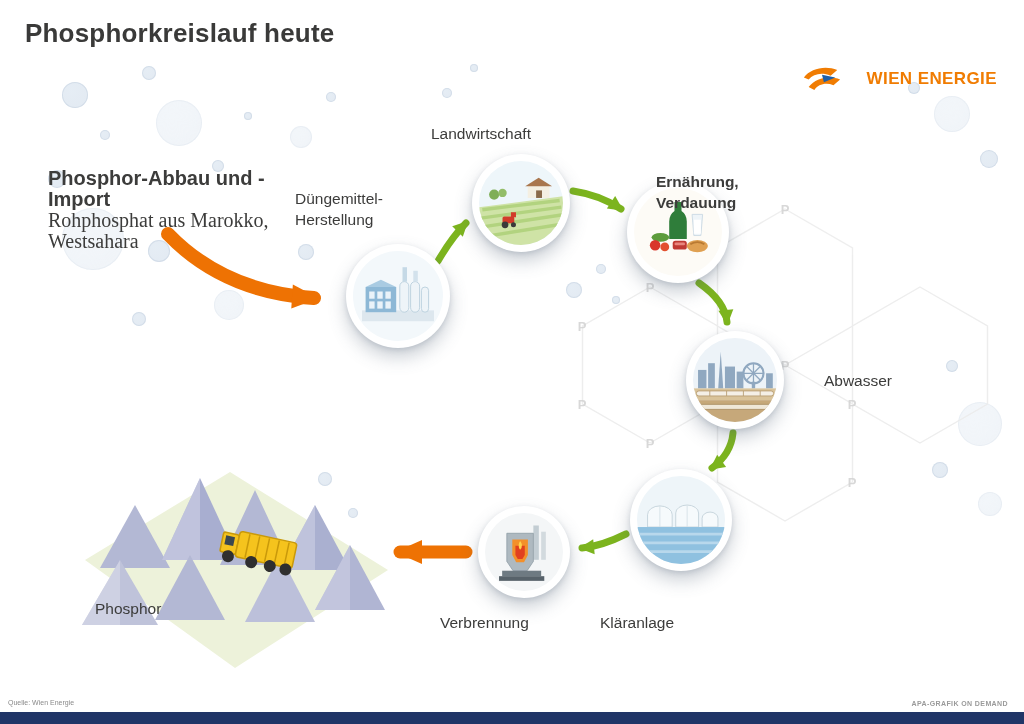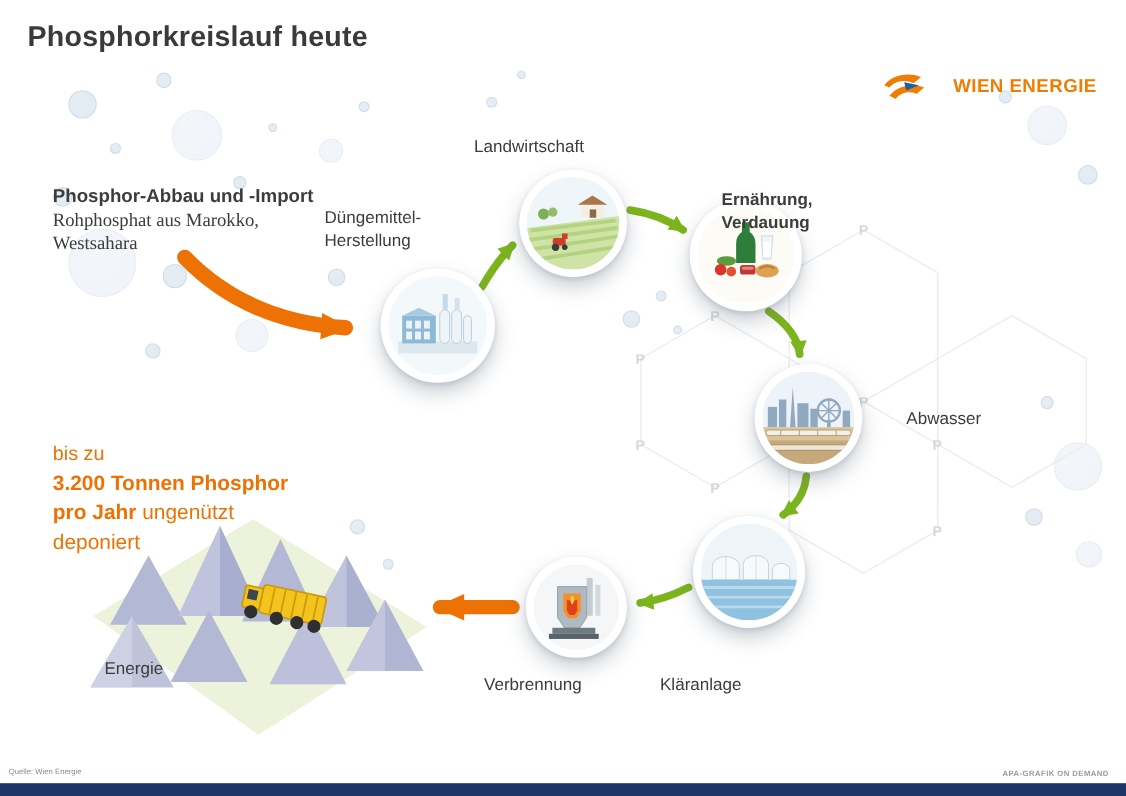--- a/index.html
+++ b/index.html
@@ -12,21 +12,21 @@
     box-shadow:inset 0 0 0 1px rgba(185,200,218,.4);}
   .bubble.soft{opacity:.5;}
   .hexlayer{position:absolute;left:0;top:0;width:1024px;height:724px;pointer-events:none;}
 
   
   .title{position:absolute;left:25px;top:18px;font-size:26px;font-weight:600;letter-spacing:.2px;color:#3a3a39;text-align:center;}
   .logo{position:absolute;right:27px;top:20px;display:flex;align-items:center;gap:24px;margin-top:44px;}
   .logo-text{font-size:17px;font-weight:700;letter-spacing:.4px;color:#f07c02;}
 
   
-  .import-note{position:absolute;left:48px;top:168px;width:240px;font-size:17px;line-height:21px;}
+  .import-note{position:absolute;left:48px;top:168px;width:240px;font-size:20px;line-height:21px;}
   .import-note .hd{font-weight:700;}
   .pre{white-space:pre-line;font-family:Liberation Serif, serif;}
   .stat-note{position:absolute;left:48px;top:399px;width:270px;color:#ee7203;font-size:19px;line-height:27px;}
   .stat-note .l1{font-size:18px;}
   .stat-note .b{font-weight:700;}
 
   
   .node-circle{position:absolute;border-radius:50%;background:#fff;
     box-shadow:0 9px 18px rgba(80,95,115,.30), 0 2px 5px rgba(80,95,115,.18);
     display:flex;align-items:center;justify-content:center;}
@@ -106,26 +106,20 @@
     </svg>
     <span class="logo-text">WIEN ENERGIE</span>
   </div>
 
   <div class="import-note">
     <div class="hd">Phosphor-Abbau und -Import</div>
     <div class="pre">Rohphosphat aus Marokko,
 Westsahara</div>
   </div>
 
-  <div class="stat-note">
-    <div class="l1">bis zu</div>
-    <div class="b">3.200 Tonnen Phosphor</div>
-    <div><span class="b">pro Jahr</span><span> ungenützt</span></div>
-    <div>deponiert</div>
-  </div>
 
   <svg class="arrows" viewBox="0 0 1024 724">
     <defs>
       <marker id="ah-g" markerUnits="userSpaceOnUse" markerWidth="22" markerHeight="22" refX="14" refY="10" orient="auto">
         <path d="M2,2.5 L17,10 L2,17.5 Z" fill="#7cb41e"></path>
       </marker>
       <marker id="ah-o" markerUnits="userSpaceOnUse" markerWidth="36" markerHeight="32" refX="24" refY="15" orient="auto">
         <path d="M2,3 L29,15 L2,27 Z" fill="#ee7203"></path>
       </marker>
     </defs>
@@ -316,19 +310,19 @@
   </div>
 
   <div class="node-label" style="left:295px;top:189px;width:170px;">Düngemittel-
 Herstellung</div>
   <div class="node-label" style="left:431px;top:124px;width:180px;">Landwirtschaft</div>
   <div class="node-label" style="left:656px;top:172px;width:165px;font-weight:bold;">Ernährung,
 Verdauung</div>
   <div class="node-label left-align" style="left:803px;top:371px;width:110px;">Abwasser</div>
   <div class="node-label" style="left:600px;top:613px;width:170px;">Kläranlage</div>
   <div class="node-label" style="left:440px;top:613px;width:170px;">Verbrennung</div>
-  <div class="node-label" style="left:95px;top:599px;width:110px;">Energie</div>
+  <div class="node-label" style="left:95px;top:599px;width:110px;">Phosphor</div>
 
   <div class="source">Quelle: Wien Energie</div>
   <div class="credit">APA-GRAFIK ON DEMAND</div>
   <div class="footer-bar"></div>
 
 </div>
 
 </body></html>

